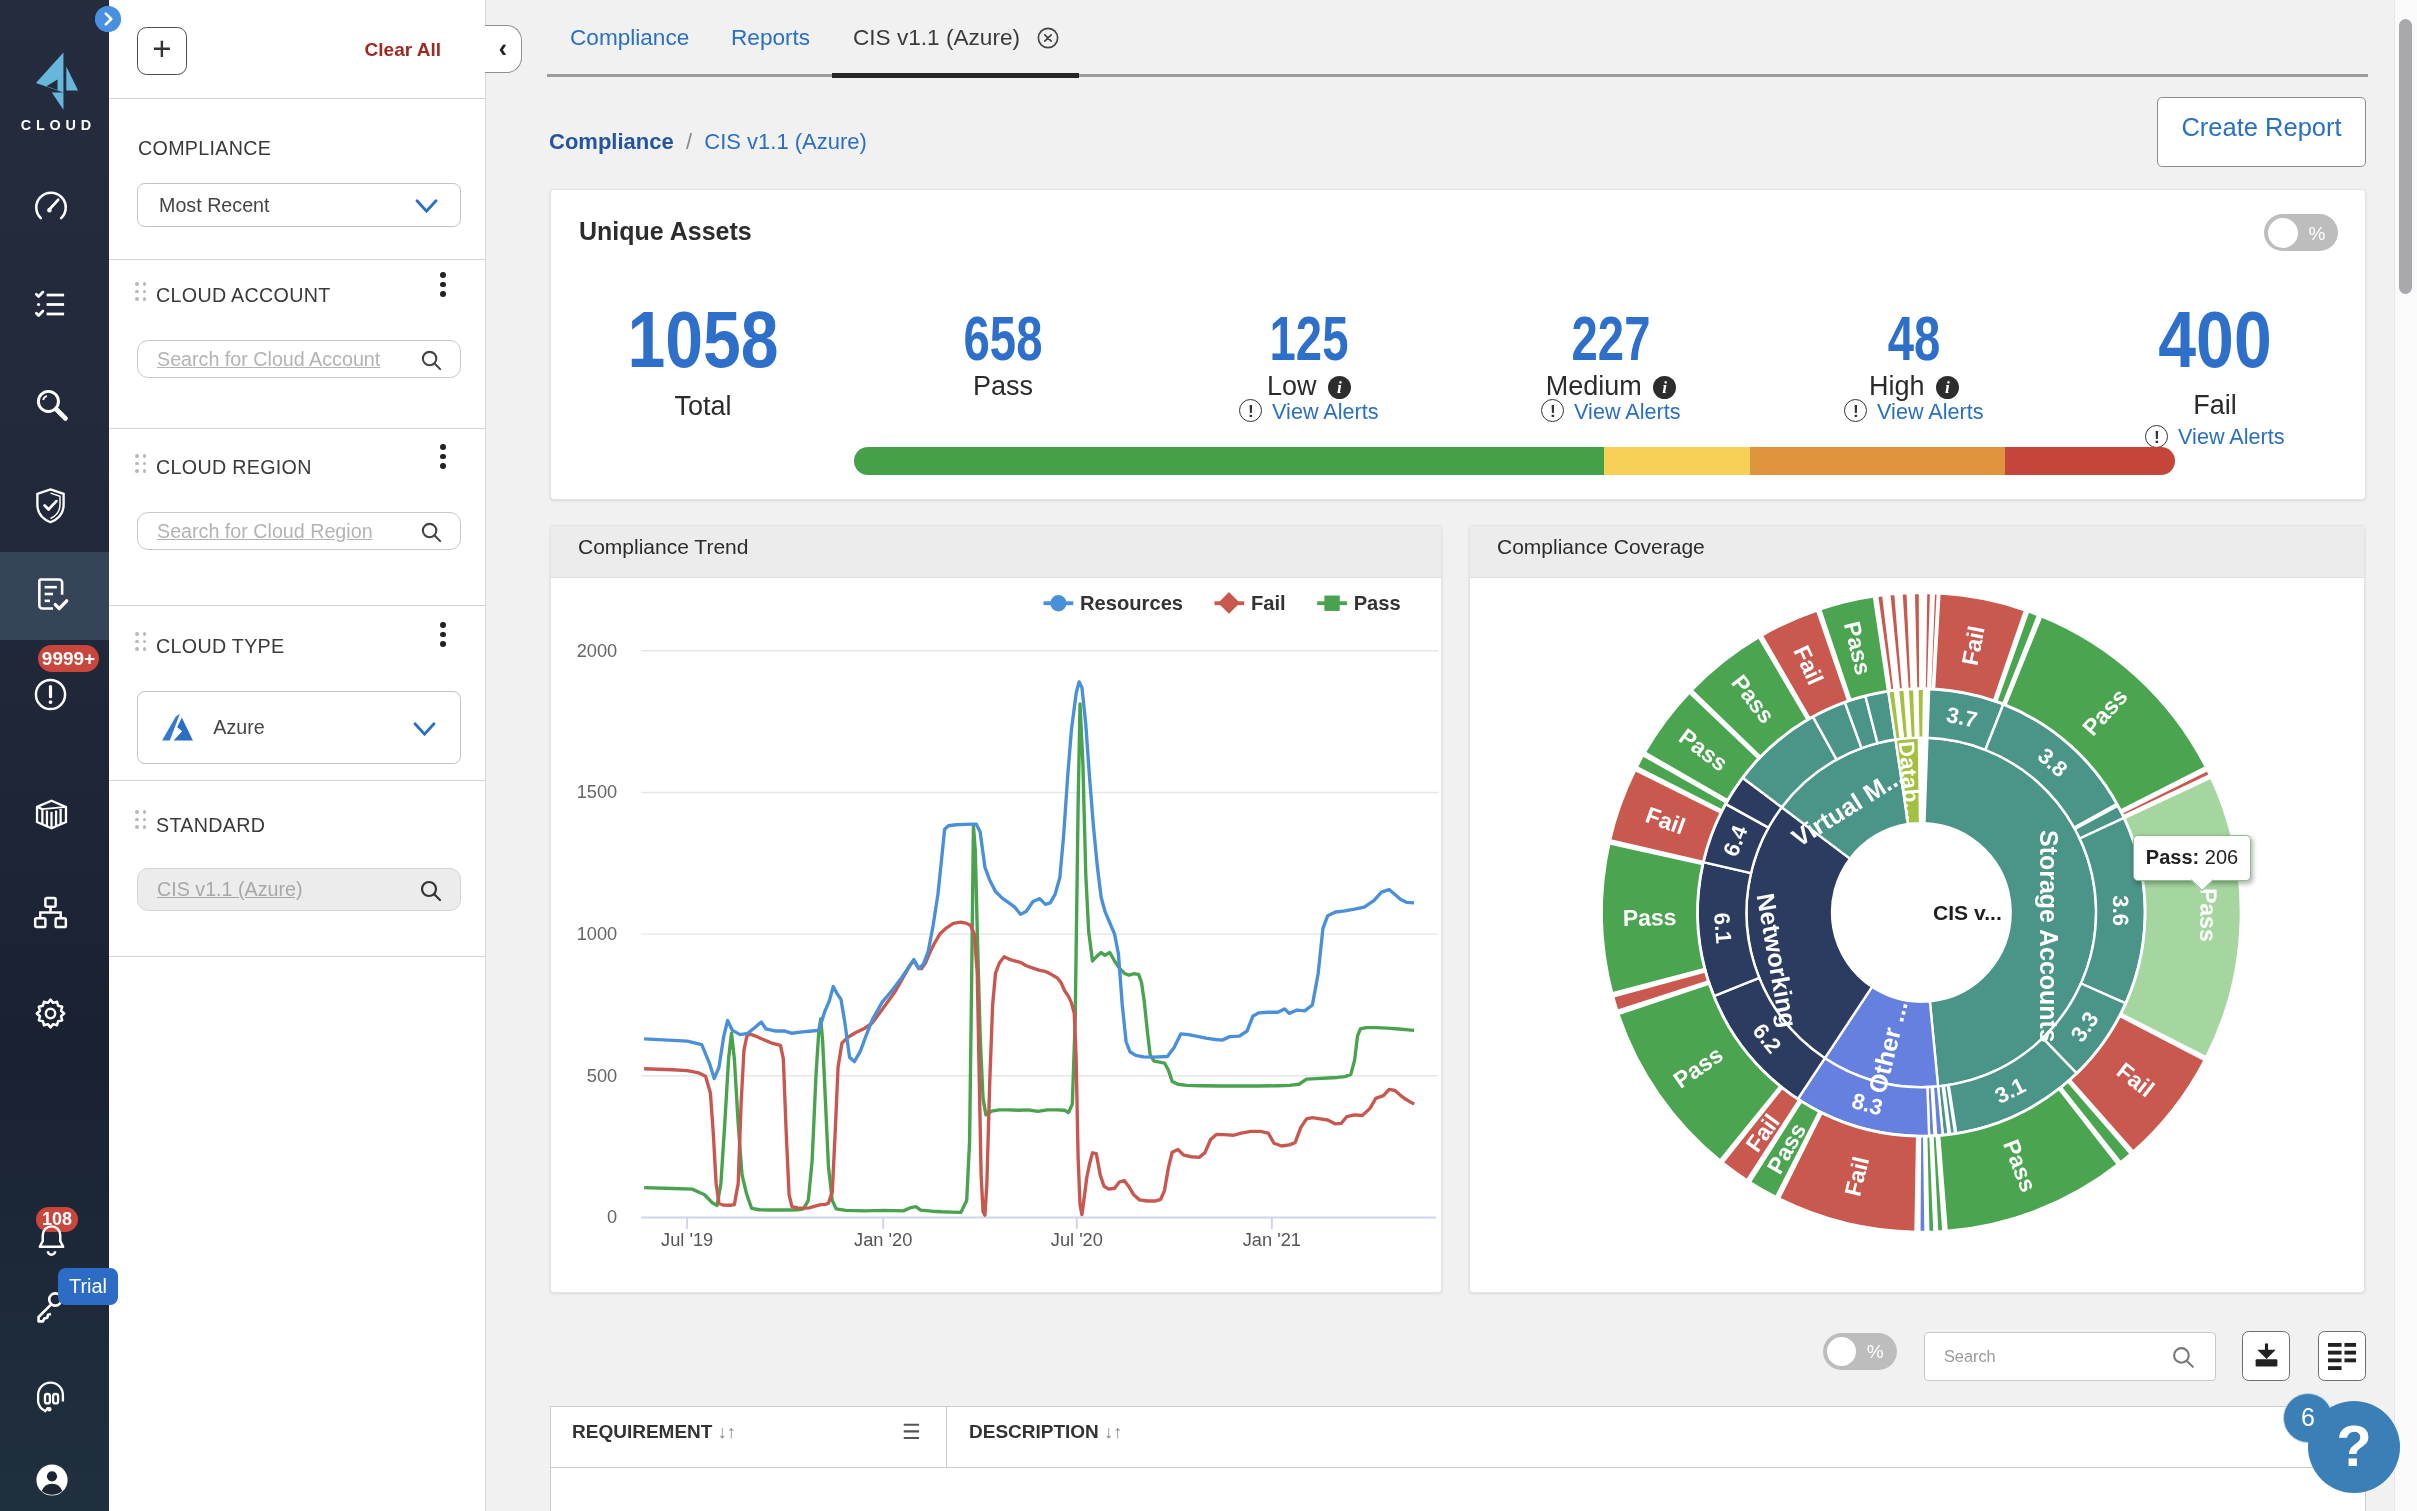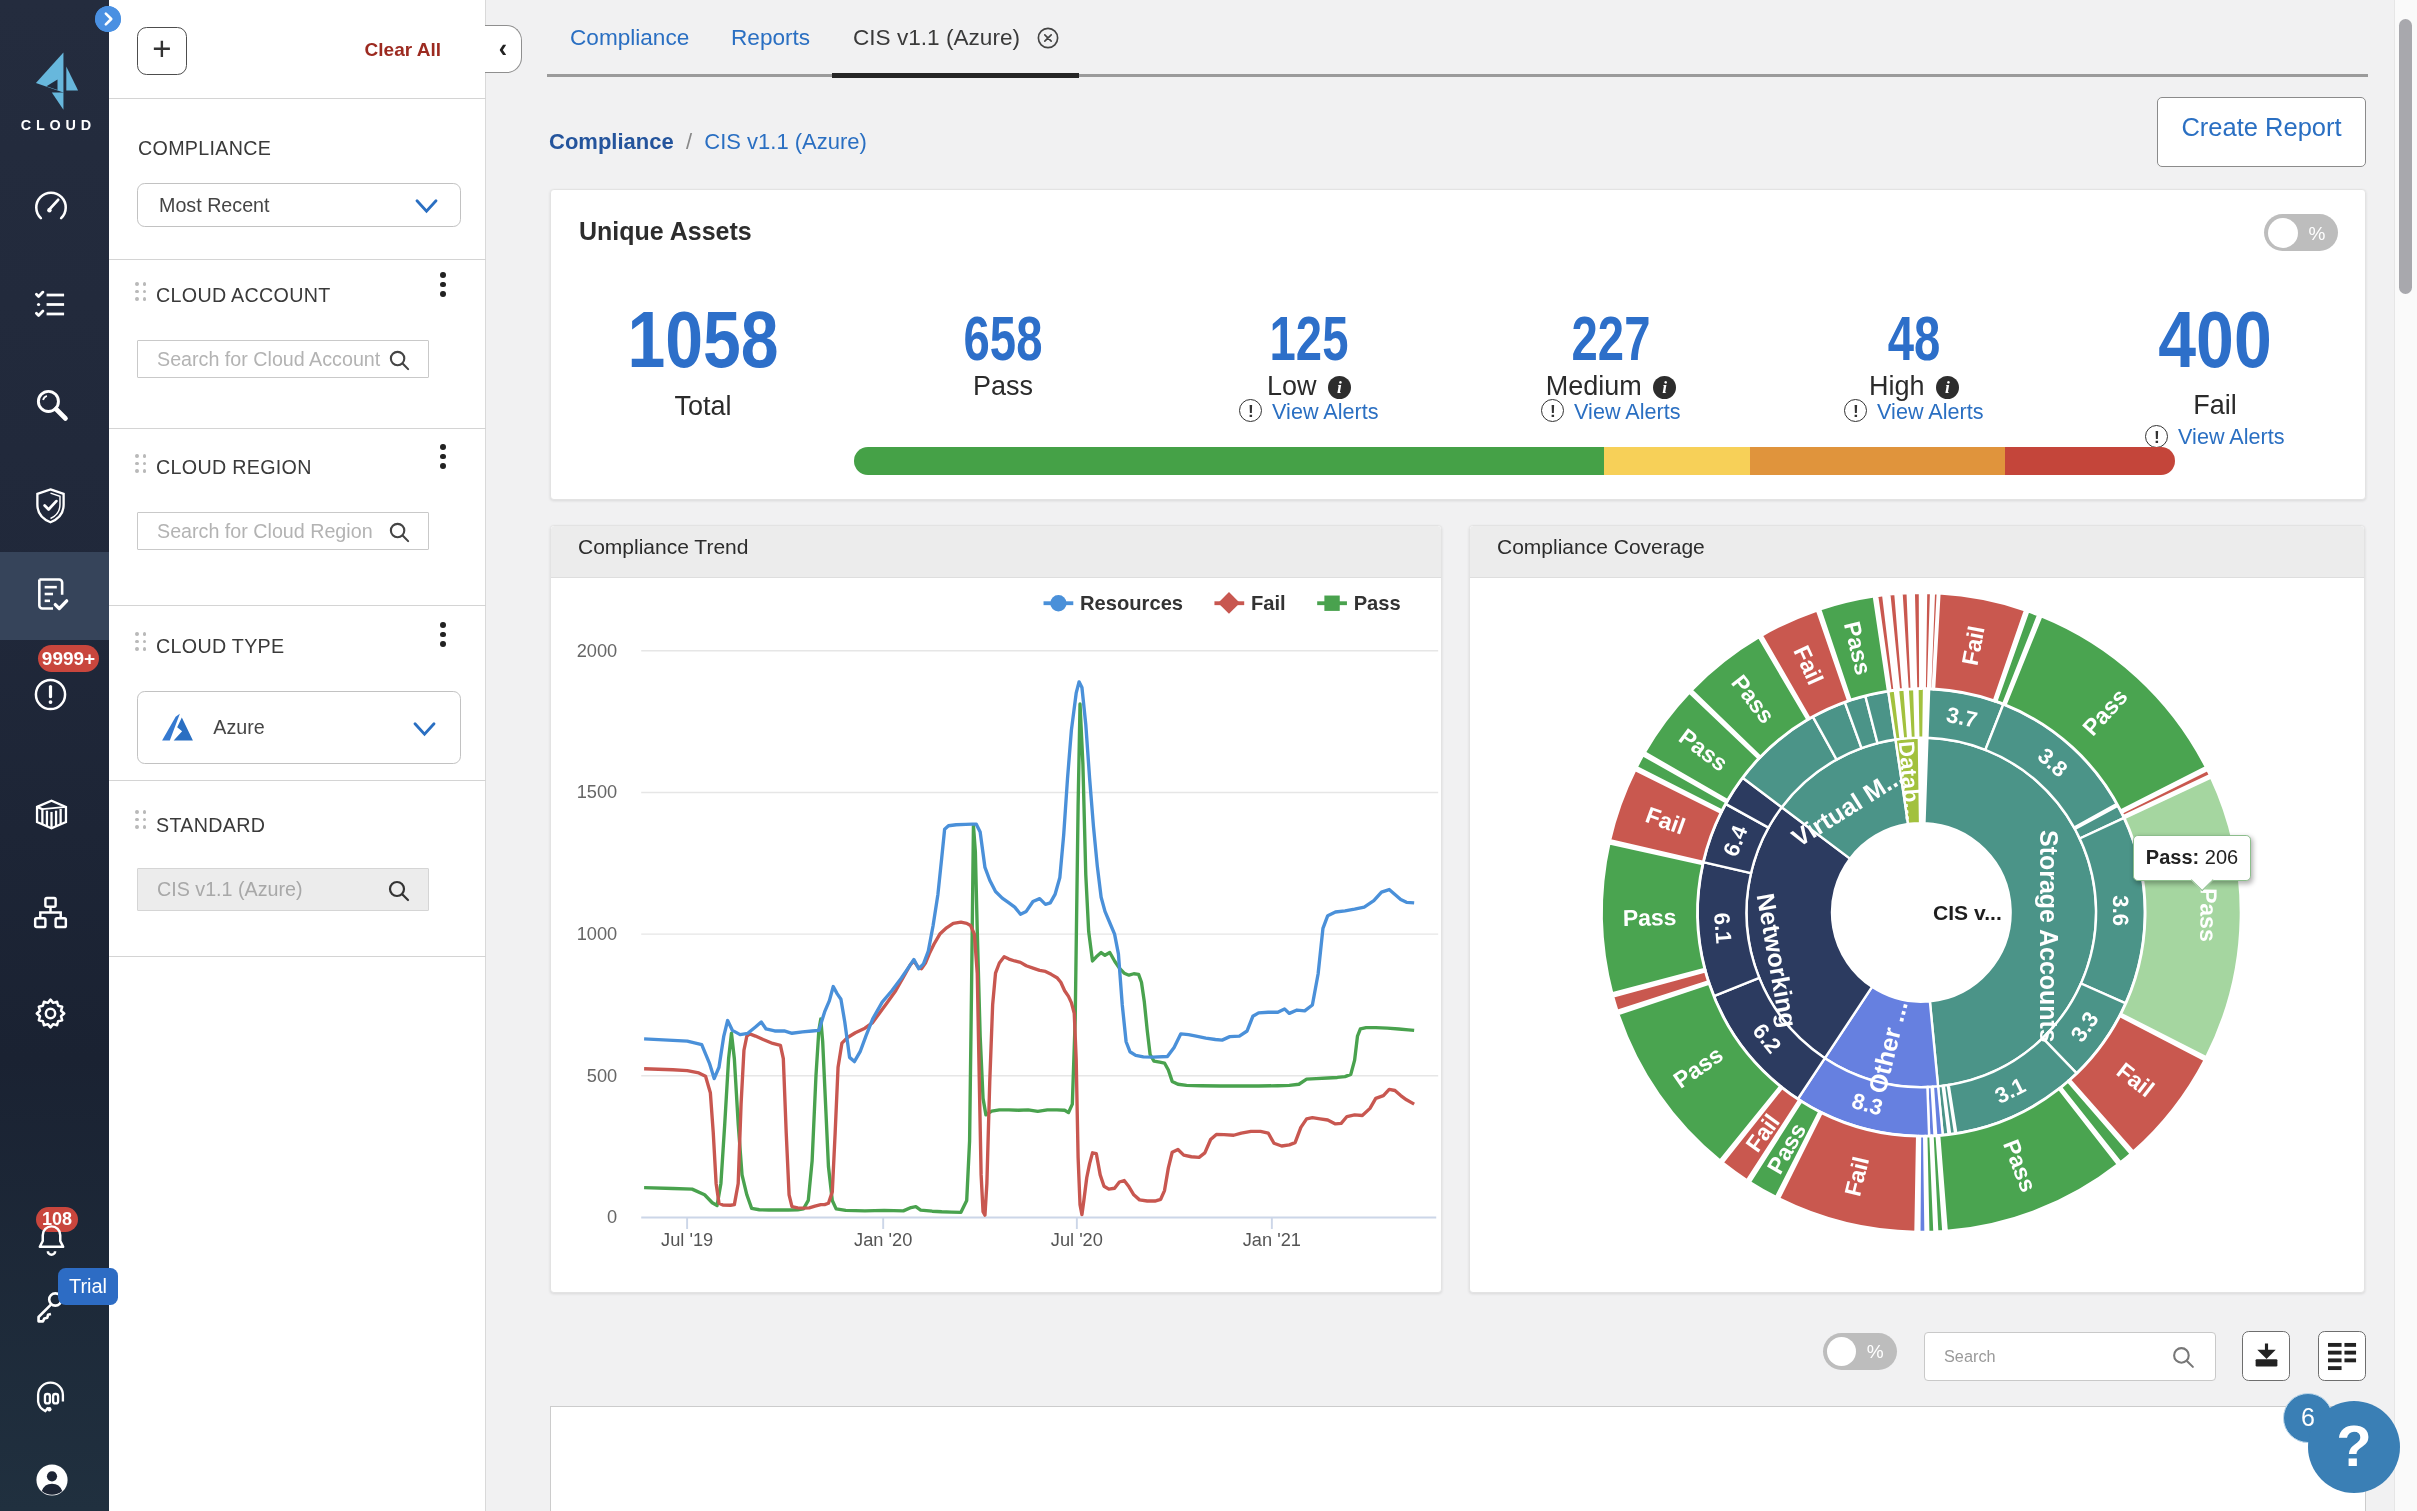--- a/index.html
+++ b/index.html
@@ -24,22 +24,22 @@
   border-right:1px solid #d9d9d9; z-index:4; }
 .fdiv { position:absolute; left:0; width:377px; height:0; border-top:1px solid #d4d4d4; }
 #plusbtn { position:absolute; left:28px; top:27px; width:50px; height:48px; border:1.9px solid #4d4d4d;
   border-radius:9.6px; color:#333; font-size:33px; text-align:center; line-height:42px; font-weight:400; }
 #clearall { position:absolute; right:44px; top:39px; font-size:19px; color:#9c2a20; font-weight:bold; }
 .flabel { position:absolute; font-size:19.7px; color:#3a3a3a; letter-spacing:0.3px; }
 .fhandle { position:absolute; left:26px; width:14.4px; height:19px; }
 .fhandle span { display:block; width:3.8px; height:3.8px; background:#b9b9b9; border-radius:50%; position:absolute; }
 .kebab { position:absolute; left:331px; width:5.8px; }
 .kebab span { display:block; width:5.8px; height:5.8px; background:#222; border-radius:50%; margin-bottom:3.8px; }
-.finput { position:absolute; left:28px; width:292px; border:1.4px solid #c9c9c9; border-radius:1px;
-  background:#fff; color:#b3b3b3; font-size:19.7px; display:flex; align-items:center; padding:0 19px; white-space:nowrap; overflow:hidden; }
+.finput { position:absolute; left:28px; width:324px; border:1.4px solid #c9c9c9; border-radius:11px;
+  background:#fff; color:#b3b3b3; font-size:19.7px; display:flex; align-items:center; padding:0 19px; white-space:nowrap; overflow:hidden;text-decoration:underline; }
 .fsel { position:absolute; left:28px; width:324px; border:1.4px solid #c2c2c2; border-radius:7.7px;
   background:#fff; color:#454545; font-size:19.7px; display:flex; align-items:center; padding:0 21px; white-space:nowrap; }
 #collapsebtn { position:absolute; left:485px; top:25px; width:37px; height:48px; background:#fff;
   border:1.4px solid #8f8f8f; border-left:none; border-radius:0 15.4px 15.4px 0; z-index:6;
   color:#222; font-size:25px; font-weight:bold; text-align:center; line-height:44px; }
 .tab { position:absolute; top:25px; font-size:22.6px; color:#2a6fc2; }
 #tabline { position:absolute; left:547px; top:74px; width:1821px; height:2.9px; background:#9b9b9b; }
 #tabactive { position:absolute; left:832px; top:73px; width:247px; height:4.8px; background:#262626; }
 #breadcrumb { position:absolute; left:549px; top:129px; font-size:22px; color:#2a6fc2; }
 #createbtn { position:absolute; left:2157px; top:97px; width:209px; height:70px; background:#fff;
@@ -526,20 +526,26 @@
       <rect x="17" y="1" width="12" height="4"></rect>
     <rect x="0" y="9" width="14" height="4"></rect>
       <rect x="17" y="9" width="12" height="4"></rect>
     <rect x="0" y="17" width="14" height="4"></rect>
       <rect x="17" y="17" width="12" height="4"></rect>
     <rect x="0" y="25" width="14" height="4"></rect>
   </svg>
 </div>
 
 <div id="tbl">
+  <div id="tblhead">
+    <div style="position:absolute;left:21px;top:14.4px;" class="thtxt">REQUIREMENT <span class="sorticon">↓↑</span></div>
+    <div style="position:absolute;left:351px;top:12.5px;color:#555;font-size:21px;">☰</div>
+    <div id="tcoldiv"></div>
+    <div style="position:absolute;left:418px;top:14.4px;" class="thtxt">DESCRIPTION <span class="sorticon">↓↑</span></div>
+  </div>
 </div>
 
 <div id="help6">6</div>
 <div id="helpq">?</div>
 
 <div id="sbtrack"></div>
 <div id="sbthumb"></div>
 
 
 </body></html>

